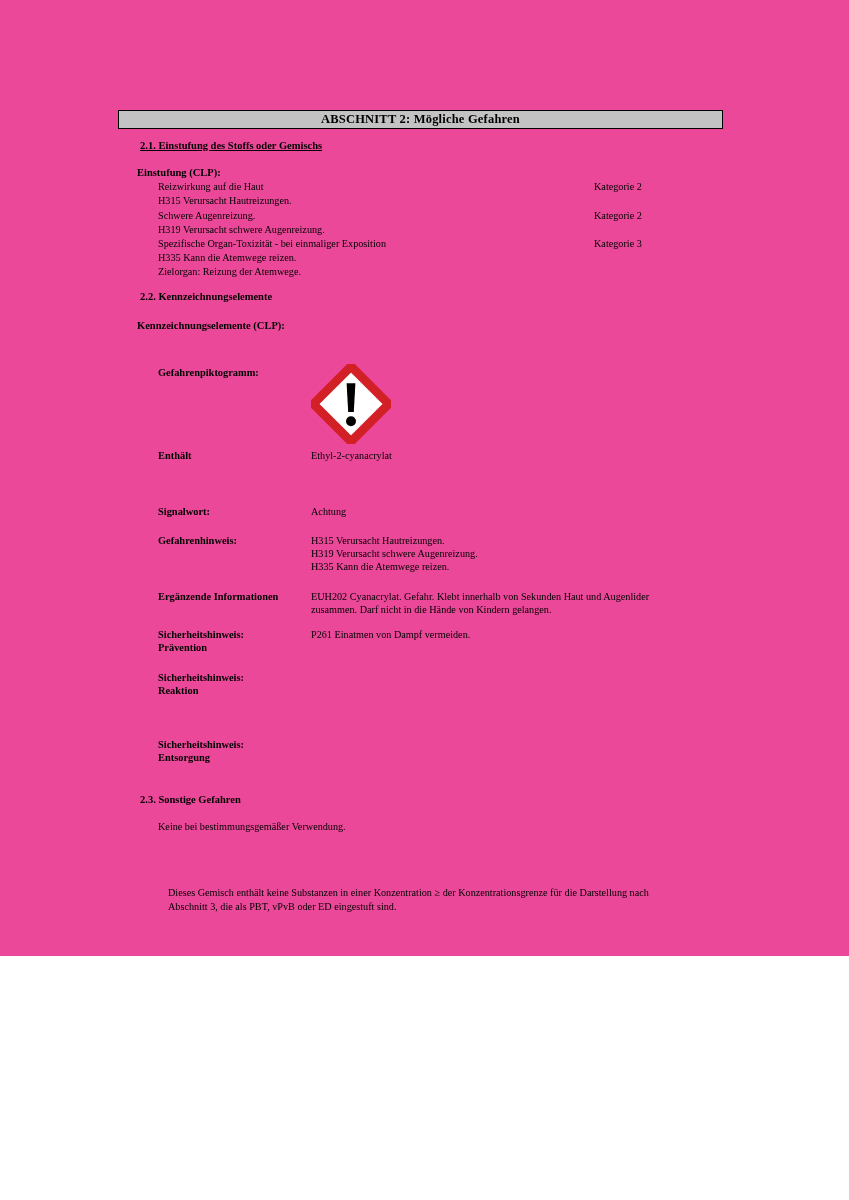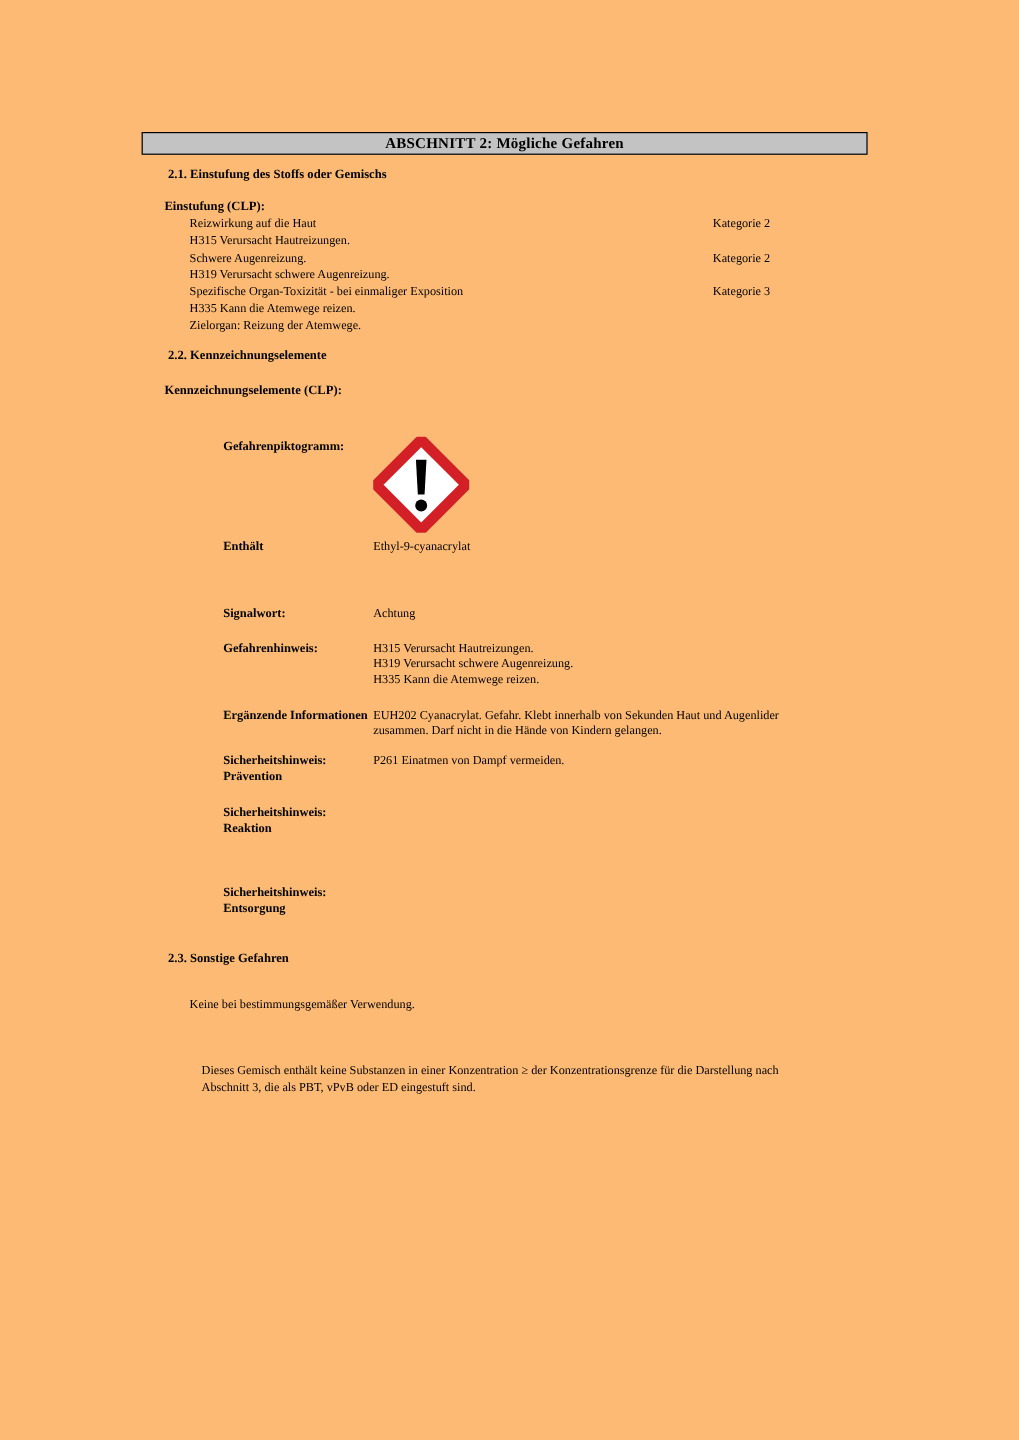--- a/index.html
+++ b/index.html
@@ -13,22 +13,22 @@
     position: relative;
     font-family: "Liberation Serif", "DejaVu Serif", serif;
     color: #000000;
     overflow: hidden;
   }
 
   .page {
     position: absolute;
     left: 0; top: 0;
     width: 849px;
-    height: 1200px;
-    background: #fdba74;
+    height: 956px;
+    background: #ec4899;
   }
 
   
   .section-bar {
     position: absolute;
     left: 118px;
     top: 110px;
     width: 605px;
     height: 19px;
     background: #c3c3c3;
@@ -48,27 +48,25 @@
   
   .abs { position: absolute; white-space: pre; }
 
   .h-sub {
     font-size: 10.5px;
     font-weight: bold;
   }
   .body-txt {
     font-size: 10.2px;
     font-weight: normal;
-    margin-top: 11px;
   }
   .lbl {
     font-size: 10.4px;
     font-weight: bold;
     line-height: 13px;
-    margin-left: 28px;
   }
   .val {
     font-size: 10.2px;
     line-height: 13.2px;
     white-space: pre-line;
   }
 
   
   .clsf-row-name {
     position: absolute;
@@ -113,21 +111,21 @@
 </style>
 </head>
 <body>
 
 <div class="page">
 
   <div class="section-bar">
     <span class="section-bar-title">ABSCHNITT 2: Mögliche Gefahren</span>
   </div>
 
-  <div class="abs h-sub" style="left:140px; top:140px;">2.1. Einstufung des Stoffs oder Gemischs</div>
+  <div class="abs h-sub" style="left:140px; top:140px;text-decoration:underline;">2.1. Einstufung des Stoffs oder Gemischs</div>
 
   <div class="abs h-sub" style="left:137px; top:167px;">Einstufung (CLP):</div>
 
   <div class="clsf-row-name" style="top:181px;">Reizwirkung auf die Haut</div>
   <div class="clsf-row-cat" style="top:181px;">Kategorie 2</div>
   <div class="clsf-row-h" style="top:195px;">H315   Verursacht Hautreizungen.</div>
 
   <div class="clsf-row-name" style="top:210px;">Schwere Augenreizung.</div>
   <div class="clsf-row-cat" style="top:210px;">Kategorie 2</div>
   <div class="clsf-row-h" style="top:224px;">H319   Verursacht schwere Augenreizung.</div>
@@ -145,21 +143,21 @@
 
   <div class="pictogram">
     <svg viewBox="0 0 100 100" width="80" height="80" aria-hidden="true">
       <polygon points="50,3 97,50 50,97 3,50" fill="#ffffff" stroke="#d32027" stroke-width="11" stroke-linejoin="miter"></polygon>
       <path d="M44.5,24 L55.5,24 L53.5,60 L46.5,60 Z" fill="#000000"></path>
       <circle cx="50" cy="71.5" r="6.2" fill="#000000"></circle>
     </svg>
   </div>
 
   <div class="abs lbl" style="left:158px; top:449px;">Enthält</div>
-  <div class="abs val" style="left:311px; top:449px;">Ethyl-9-cyanacrylat</div>
+  <div class="abs val" style="left:311px; top:449px;">Ethyl-2-cyanacrylat</div>
 
   <div class="abs lbl" style="left:158px; top:505px;">Signalwort:</div>
   <div class="abs val" style="left:311px; top:505px;">Achtung</div>
 
   <div class="abs lbl" style="left:158px; top:534px;">Gefahrenhinweis:</div>
   <div class="abs val" style="left:311px; top:534px;">H315 Verursacht Hautreizungen.
 H319 Verursacht schwere Augenreizung.
 H335 Kann die Atemwege reizen.</div>
 
   <div class="abs lbl" style="left:158px; top:590px;">Ergänzende Informationen</div>

